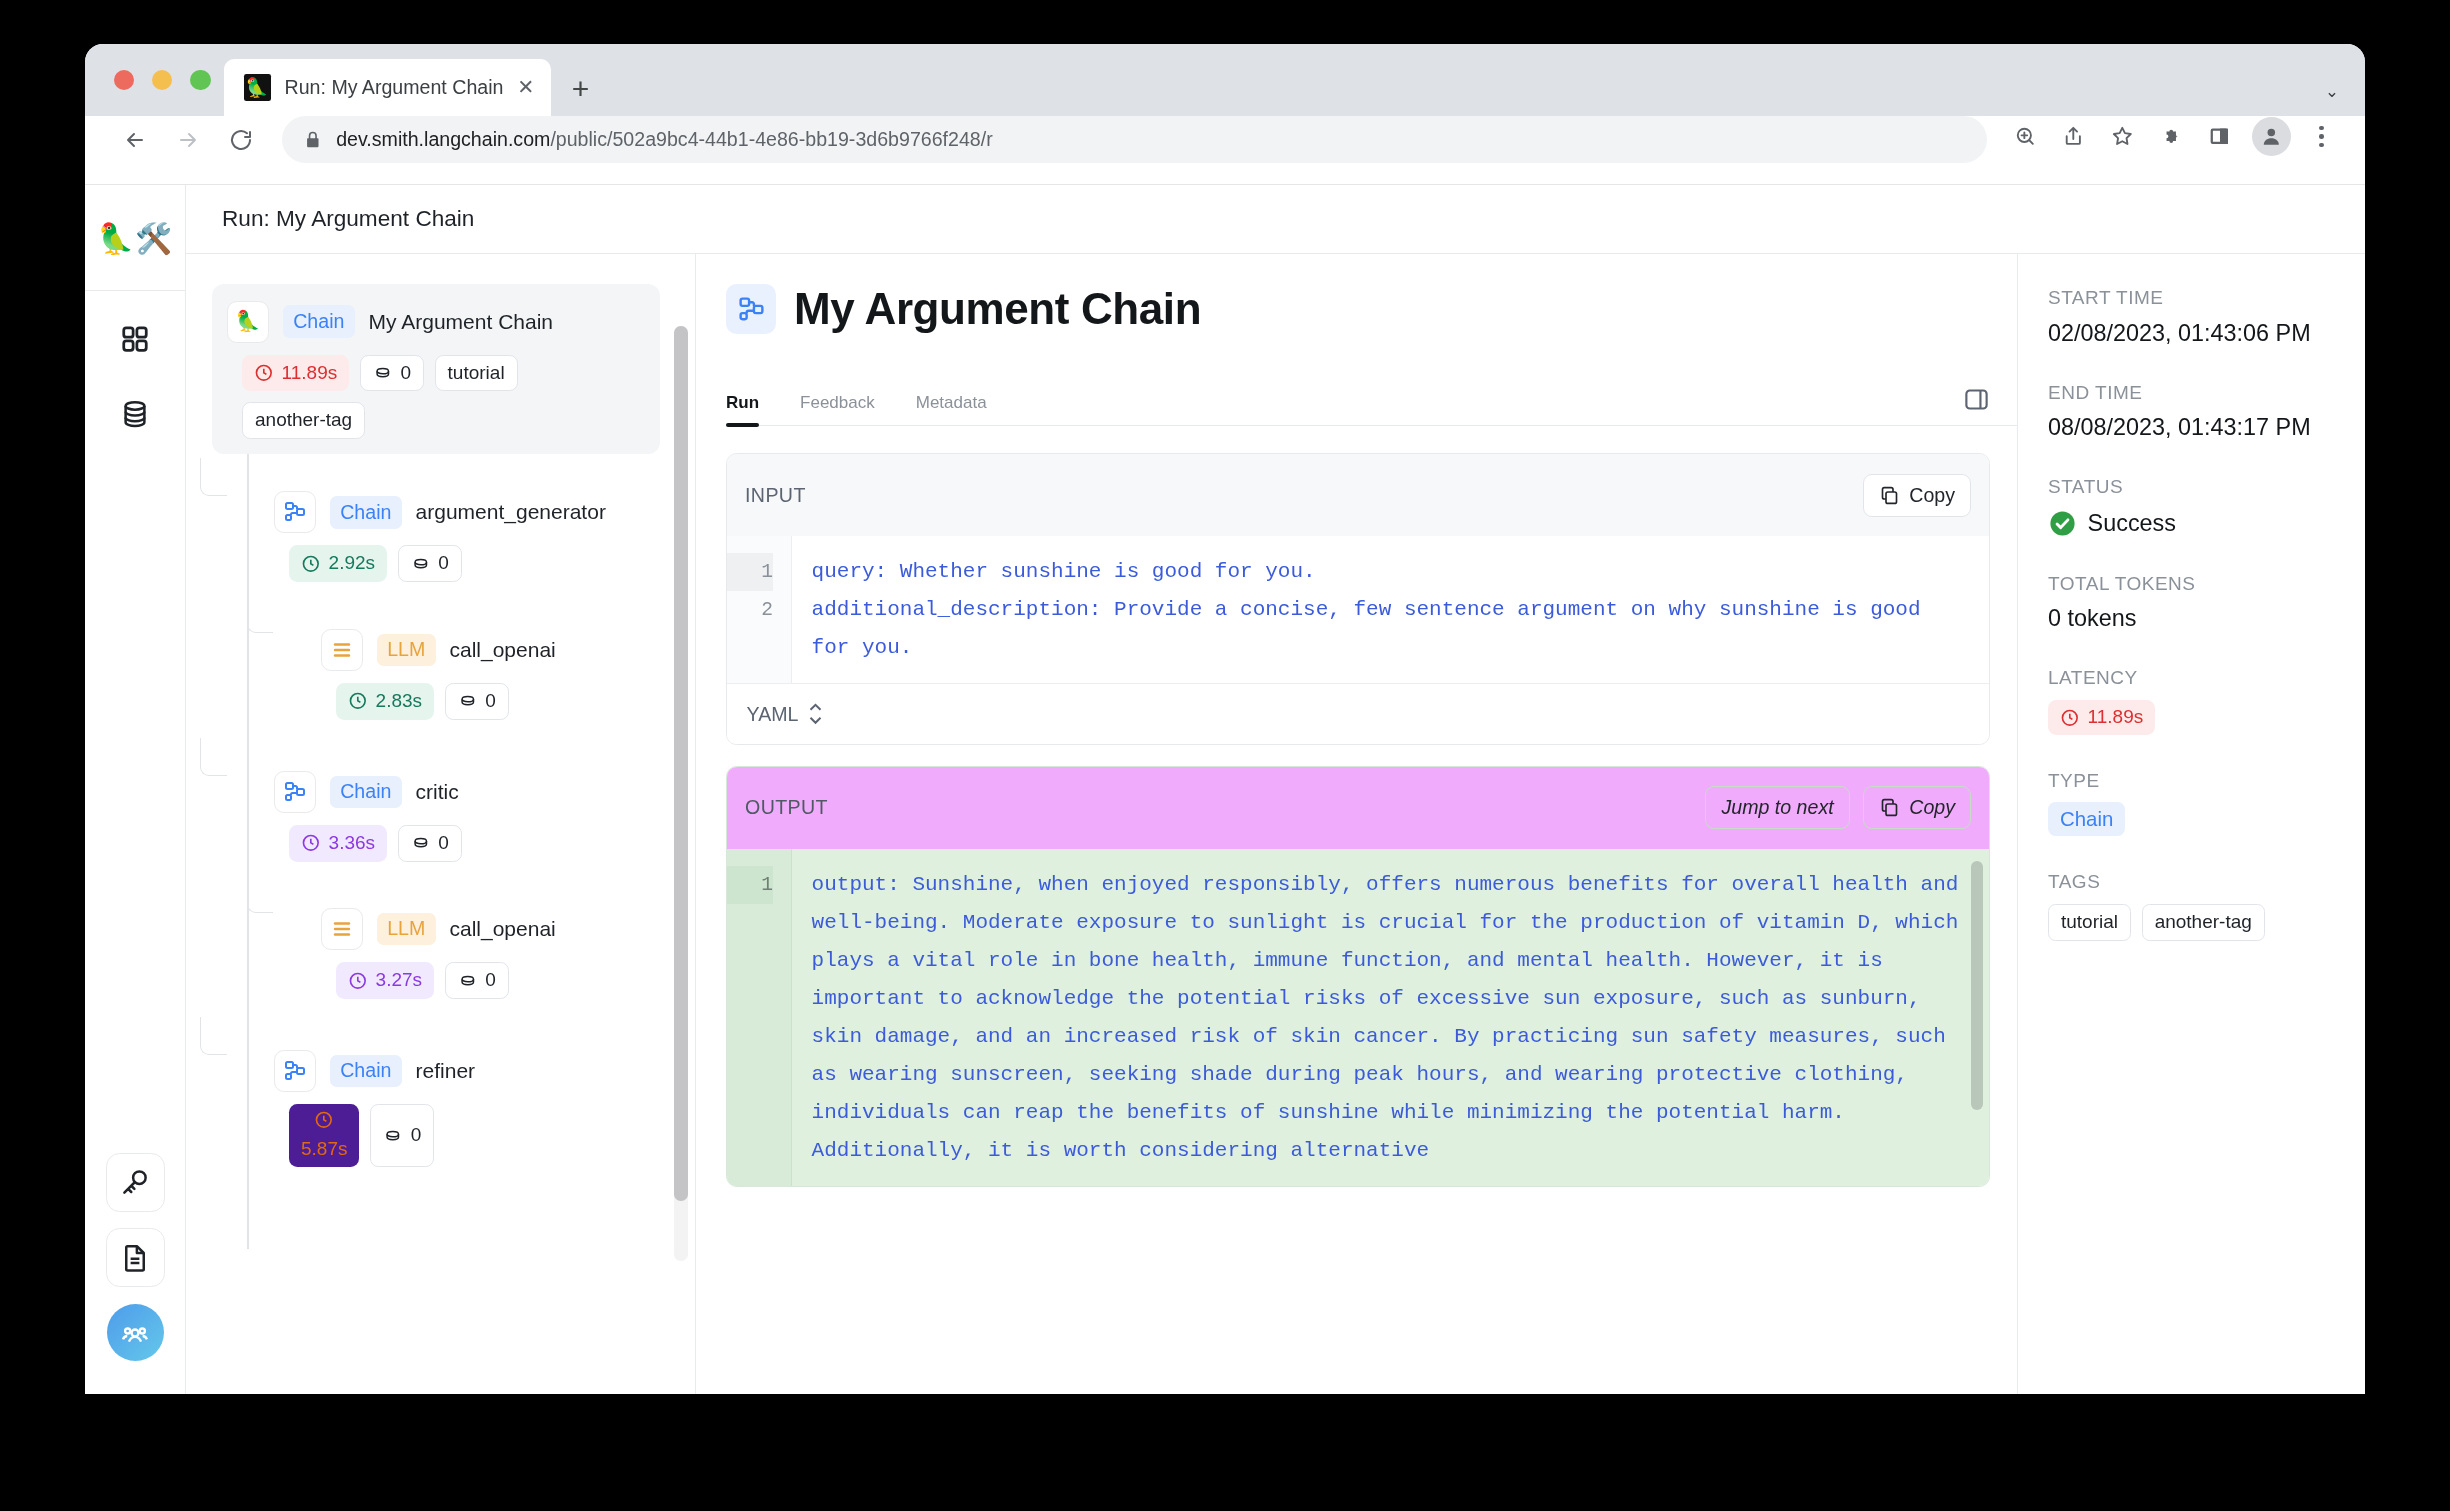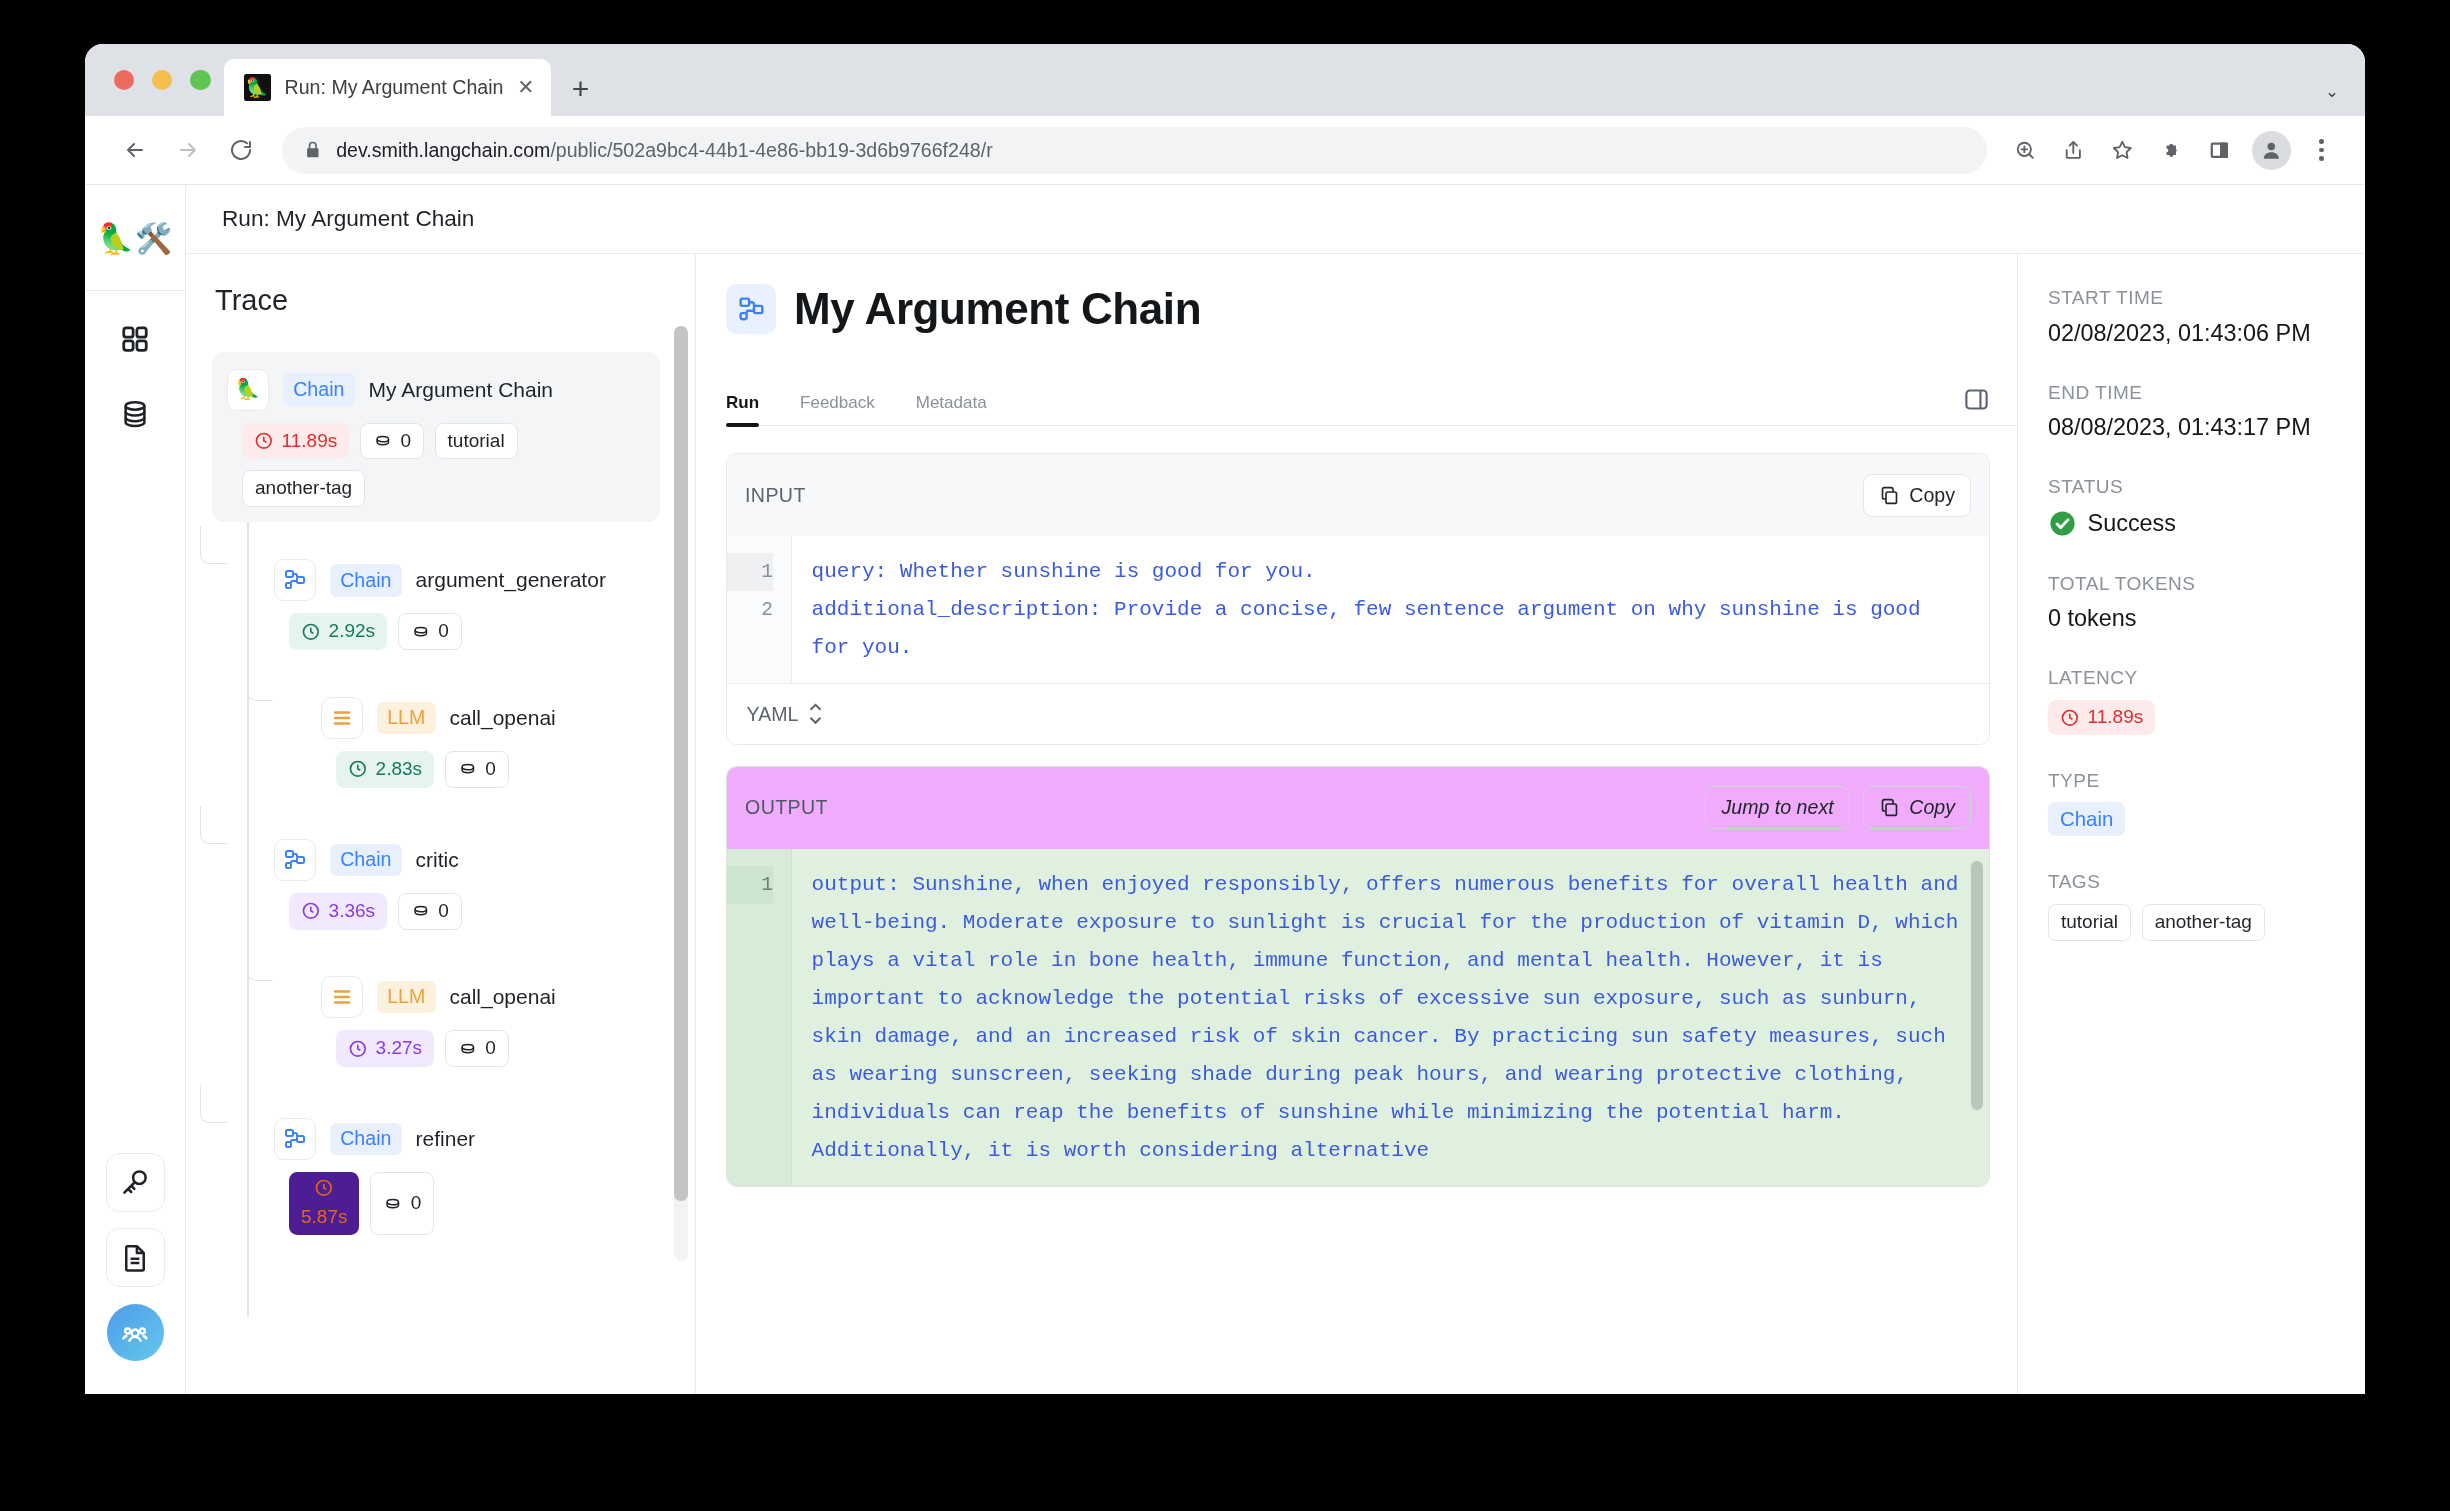--- a/index.html
+++ b/index.html
@@ -64,21 +64,21 @@
     font-weight: 300; cursor: pointer;
   }
   .tab-strip-right {
     position: absolute; right: 26px; bottom: 13.6px;
     font-size: 16.6px; color: #3c4043;
   }
 
   
   .toolbar {
     height: 69px; background: #ffffff;
-    display: flex; align-items: center;
+    display: flex; align-items: flex-start;
     padding: 0 26px; gap: 6px;
     border-bottom: 0.8px solid #e6e6e6;
   }
   .nav-btn {
     width: 47px; height: 47px; border-radius: 50%;
     display: flex; align-items: center; justify-content: center;
     cursor: pointer;
   }
   .nav-btn svg { width: 24px; height: 24px; }
   .omnibox {
@@ -478,21 +478,20 @@
     </div>
 
     <div class="content-col">
       <div class="app-header">
         <span class="crumb">Run: My Argument Chain</span>
       </div>
 
       <div class="main-row">
 
         <div class="trace-panel">
-          <div class="trace-title">Trace</div>
           <div class="tree">
 
             <div class="tree-line" style="left:35px; top:84px; height:881px;"></div>
 
             <div class="node">
               <div class="node-card selected">
                 <div class="node-head">
                   <span class="node-icon-box">🦜</span>
                   <span class="badge chain">Chain</span>
                   <span class="node-name">My Argument Chain</span>

